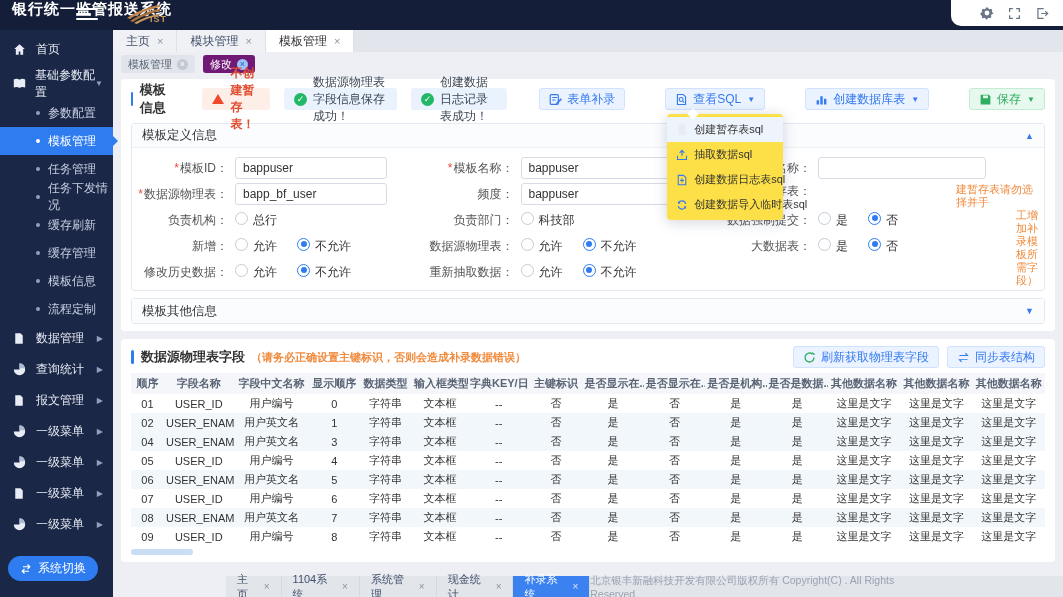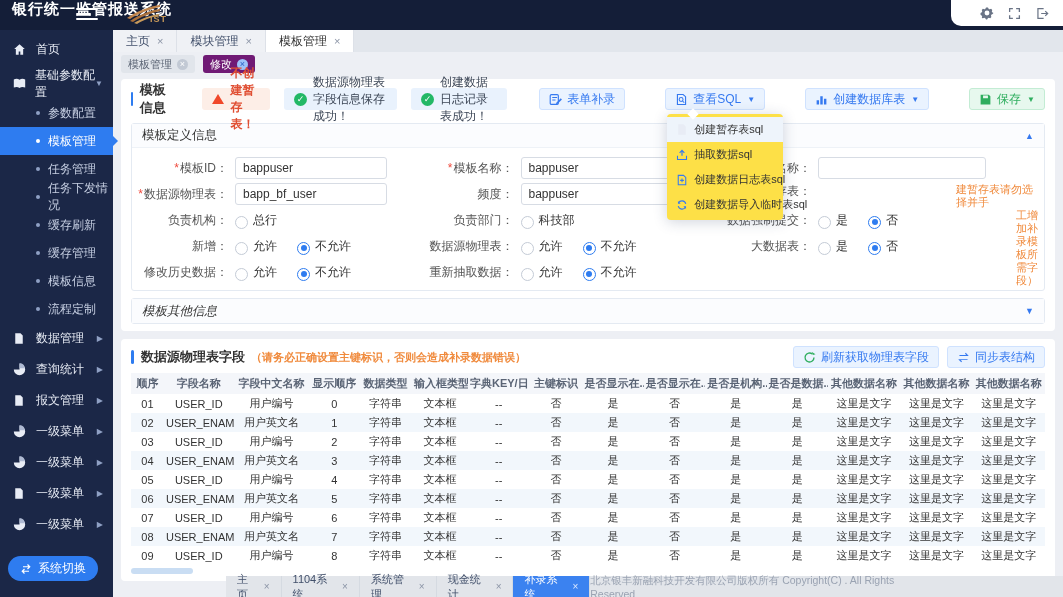--- a/index.html
+++ b/index.html
@@ -75,21 +75,21 @@
   .sec-head { display:flex; align-items:center; height:24px; padding:0 10px; font-size:12.5px; color:#333; background:#fbfcfe; border-bottom:1px solid #eef2f7; }
   .sec-head .sc { margin-left:auto; color:#3579f0; font-size:9px; cursor:pointer; }
   .sec-head.noline { border-bottom:none; }
   .form-grid { display:grid; grid-template-columns:1fr 1fr 1.05fr; padding:7px 6px 5px 0; }
   .fcell { display:flex; align-items:center; height:26px; }
   .flabel { width:96px; text-align:right; color:#555; flex:none; margin-right:7px; font-size:12px; white-space:nowrap; }
   .col3 .flabel { width:108px; }
   .req { color:#ef4b3e; margin-right:1px; }
   .finput { height:22px; width:152px; border:1px solid #d7dce4; border-radius:3px; padding:0 7px; font-size:12px; color:#333; font-family:inherit; background:#fff; }
   .col3 .finput { width:168px; }
-  .ropt { display:flex; align-items:flex-end; margin-right:20px; cursor:pointer; }
+  .ropt { display:flex; align-items:flex-start; margin-right:20px; cursor:pointer; }
   .radio { width:13px; height:13px; border-radius:50%; border:1px solid #c4cbd6; background:#fff; margin-right:5px; flex:none; }
   .radio.on { border:1px solid #2e7cf0; position:relative; }
   .radio.on::after { content:""; position:absolute; left:2.5px; top:2.5px; width:6px; height:6px; border-radius:50%; background:#2e7cf0; }
   .stash-note { font-size:11px; color:#f08a3c; line-height:13px; padding-left:138px; }
   .stash-note .l2 { display:block; padding-left:60px;text-align:right; }
 
   
   .note-orange { color:#f08a3c; font-size:11px; margin-left:6px; font-weight:bold; }
   .ftable { width:100%; border-collapse:collapse; table-layout:fixed; margin-top:5px; }
   .ftable th { background:#f4f6fa; color:#5a6475; font-size:11px; font-weight:bold; height:21px; padding:0 2px; white-space:nowrap; overflow:hidden; }
@@ -508,21 +508,21 @@
               </span>
               <span class="ropt">
           <span class="radio on"></span>
           <span>不允许</span>
               </span>
             </div>
             <div class="fcell col3"></div>
           </div>
       </div>
 
-      <div class="sec" style="margin-top:7px;font-style:italic;">
+      <div class="sec" style="margin-top:7px;">
         <div class="sec-head noline">
           <span>模板其他信息</span>
           <span class="sc">▼</span>
         </div>
       </div>
     </div>
 
     <div class="card" style="margin-top:8px;">
       <div class="card-head" style="height:22px;">
         <span class="tbar"></span>
@@ -613,37 +613,20 @@
               <td>--</td>
               <td>否</td>
               <td>是</td>
               <td>否</td>
               <td>是</td>
               <td>是</td>
               <td>这里是文字</td>
               <td>这里是文字</td>
               <td>这里是文字</td>
             </tr>
-            <tr class="odd">
-              <td>03</td>
-              <td>USER_ID</td>
-              <td>用户编号</td>
-              <td>2</td>
-              <td>字符串</td>
-              <td>文本框</td>
-              <td>--</td>
-              <td>否</td>
-              <td>是</td>
-              <td>否</td>
-              <td>是</td>
-              <td>是</td>
-              <td>这里是文字</td>
-              <td>这里是文字</td>
-              <td>这里是文字</td>
-            </tr>
             <tr class="even">
               <td>04</td>
               <td>USER_ENAME</td>
               <td>用户英文名</td>
               <td>3</td>
               <td>字符串</td>
               <td>文本框</td>
               <td>--</td>
               <td>否</td>
               <td>是</td>

